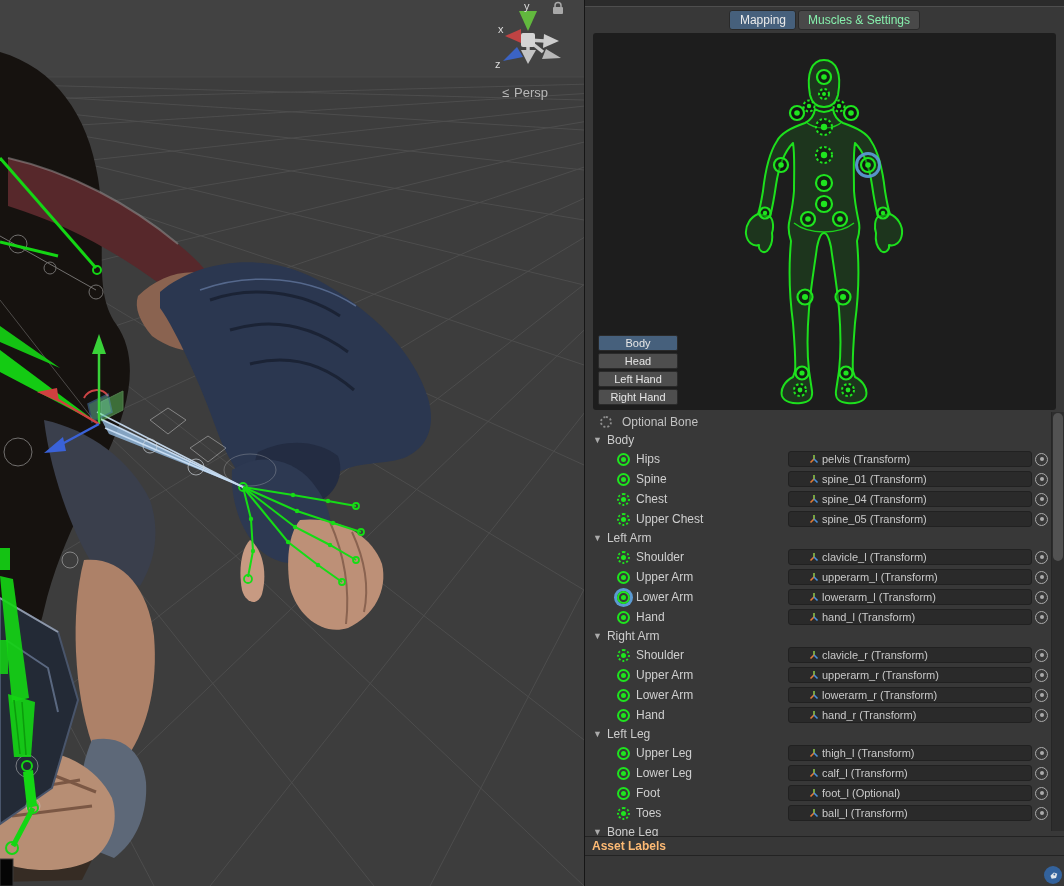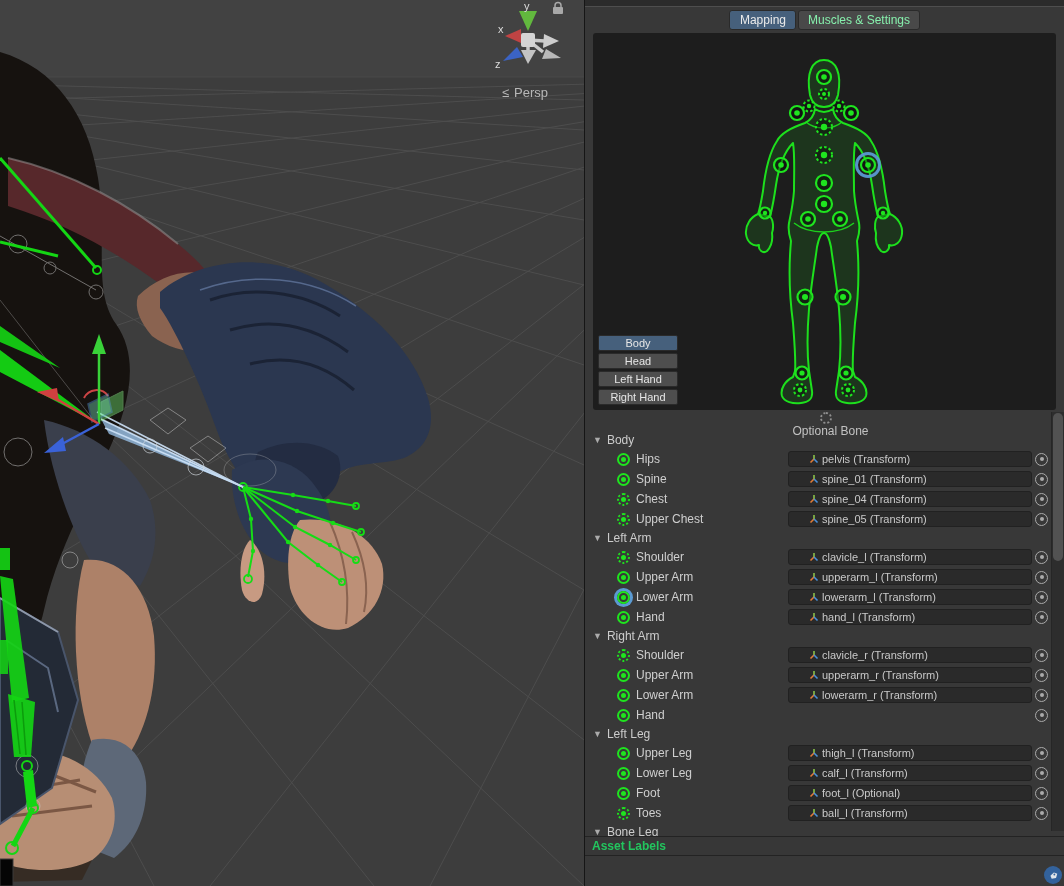--- a/index.html
+++ b/index.html
@@ -26,21 +26,21 @@
              background:#1d1d1d; border-radius:3px; }
   .view-btns { position:absolute; left:5px; bottom:5px; width:80px;
                display:flex; flex-direction:column; gap:2px; }
   .vbtn { height:16px; line-height:15px; text-align:center; font-size:11px; color:#e6e6e6;
           background:#4e4e4e; border:1px solid #2a2a2a; border-radius:2px; }
   .vbtn.sel { background:#46607c; }
 
   
   .bonelist { position:absolute; left:0; top:412px; width:466px; height:424px; overflow:hidden; }
   .row { position:relative; display:flex; align-items:center; font-size:12px; color:#cfcfcf; }
-  .row.legend  { height:19px; padding-left:15px;flex-direction:column; }
+  .row.legend  { height:19px; padding-left:15px; }
   .row.section { height:18px; padding-left:8px; color:#cccccc; }
   .row.bone    { height:20px; padding-left:32px; }
   .tri { font-size:9px; color:#ababab; margin-right:5px; }
   .dot { flex:none; width:13px; height:13px; border-radius:50%; position:relative; }
   .dot.solid  { border:2px solid #1fe41f; }
   .dot.dashed { border:2px dotted #1fe41f; }
   .dot.gray   { width:12px; height:12px; border:2px dotted #8f8f8f; }
   .dot.solid::after, .dot.dashed::after { content:""; position:absolute; left:50%; top:50%;
       width:5px; height:5px; margin:-2.5px 0 0 -2.5px; border-radius:50%; background:#1fe41f; }
   .dot.hl { box-shadow:0 0 0 3px #5b9ad2; }
@@ -56,21 +56,21 @@
   .picker::after { content:""; position:absolute; left:50%; top:50%; width:4px; height:4px;
             margin:-2px 0 0 -2px; border-radius:50%; background:#aaaaaa; }
 
   .scroll-track { position:absolute; right:0; top:412px; width:13px; height:419px;
                   background:#2d2d2d; border-left:1px solid #262626; }
   .scroll-thumb { margin:1px 1px; height:148px; background:#525252; border-radius:5px; }
 
   .asset-bar { position:absolute; left:0; right:0; top:836px; height:20px; background:#373737;
                border-top:1px solid #232323; border-bottom:1px solid #232323;
                display:flex; align-items:center; padding-left:7px;
-               font-size:12px; font-weight:bold; color:#22c55e; }
+               font-size:12px; font-weight:bold; color:#fdba74; }
   .footer { position:absolute; left:0; right:0; top:857px; bottom:0; background:#383838; }
   .tag-btn { position:absolute; right:2px; top:9px; width:18px; height:18px; border-radius:50%;
              background:#33629c; display:flex; align-items:center; justify-content:center; }
 </style>
 </head>
 <body>
 
 <div id="stage">
 
   <div id="scene">
@@ -494,20 +494,28 @@
               <line x1="5" y1="5" x2="1.5" y2="8.5" stroke="#e07b39" stroke-width="1.6"></line>
               <line x1="5" y1="5" x2="8.5" y2="8.5" stroke="#4a90d9" stroke-width="1.6"></line>
             </svg>
           <span>lowerarm_r (Transform)</span>
         </div>
         <span class="picker"></span>
       </div>
       <div class="row bone">
         <span class="dot solid"></span>
         <span class="blabel">Hand</span>
+        <div class="field">
+          <svg width="10" height="10" viewBox="0 0 10 10">
+              <line x1="5" y1="5" x2="5" y2="1" stroke="#8ac24a" stroke-width="1.6"></line>
+              <line x1="5" y1="5" x2="1.5" y2="8.5" stroke="#e07b39" stroke-width="1.6"></line>
+              <line x1="5" y1="5" x2="8.5" y2="8.5" stroke="#4a90d9" stroke-width="1.6"></line>
+            </svg>
+          <span>hand_r (Transform)</span>
+        </div>
         <span class="picker"></span>
       </div>
 
       <div class="row section">
         <span class="tri">▼</span>
         <span>Left Leg</span>
       </div>
       <div class="row bone">
         <span class="dot solid"></span>
         <span class="blabel">Upper Leg</span>

